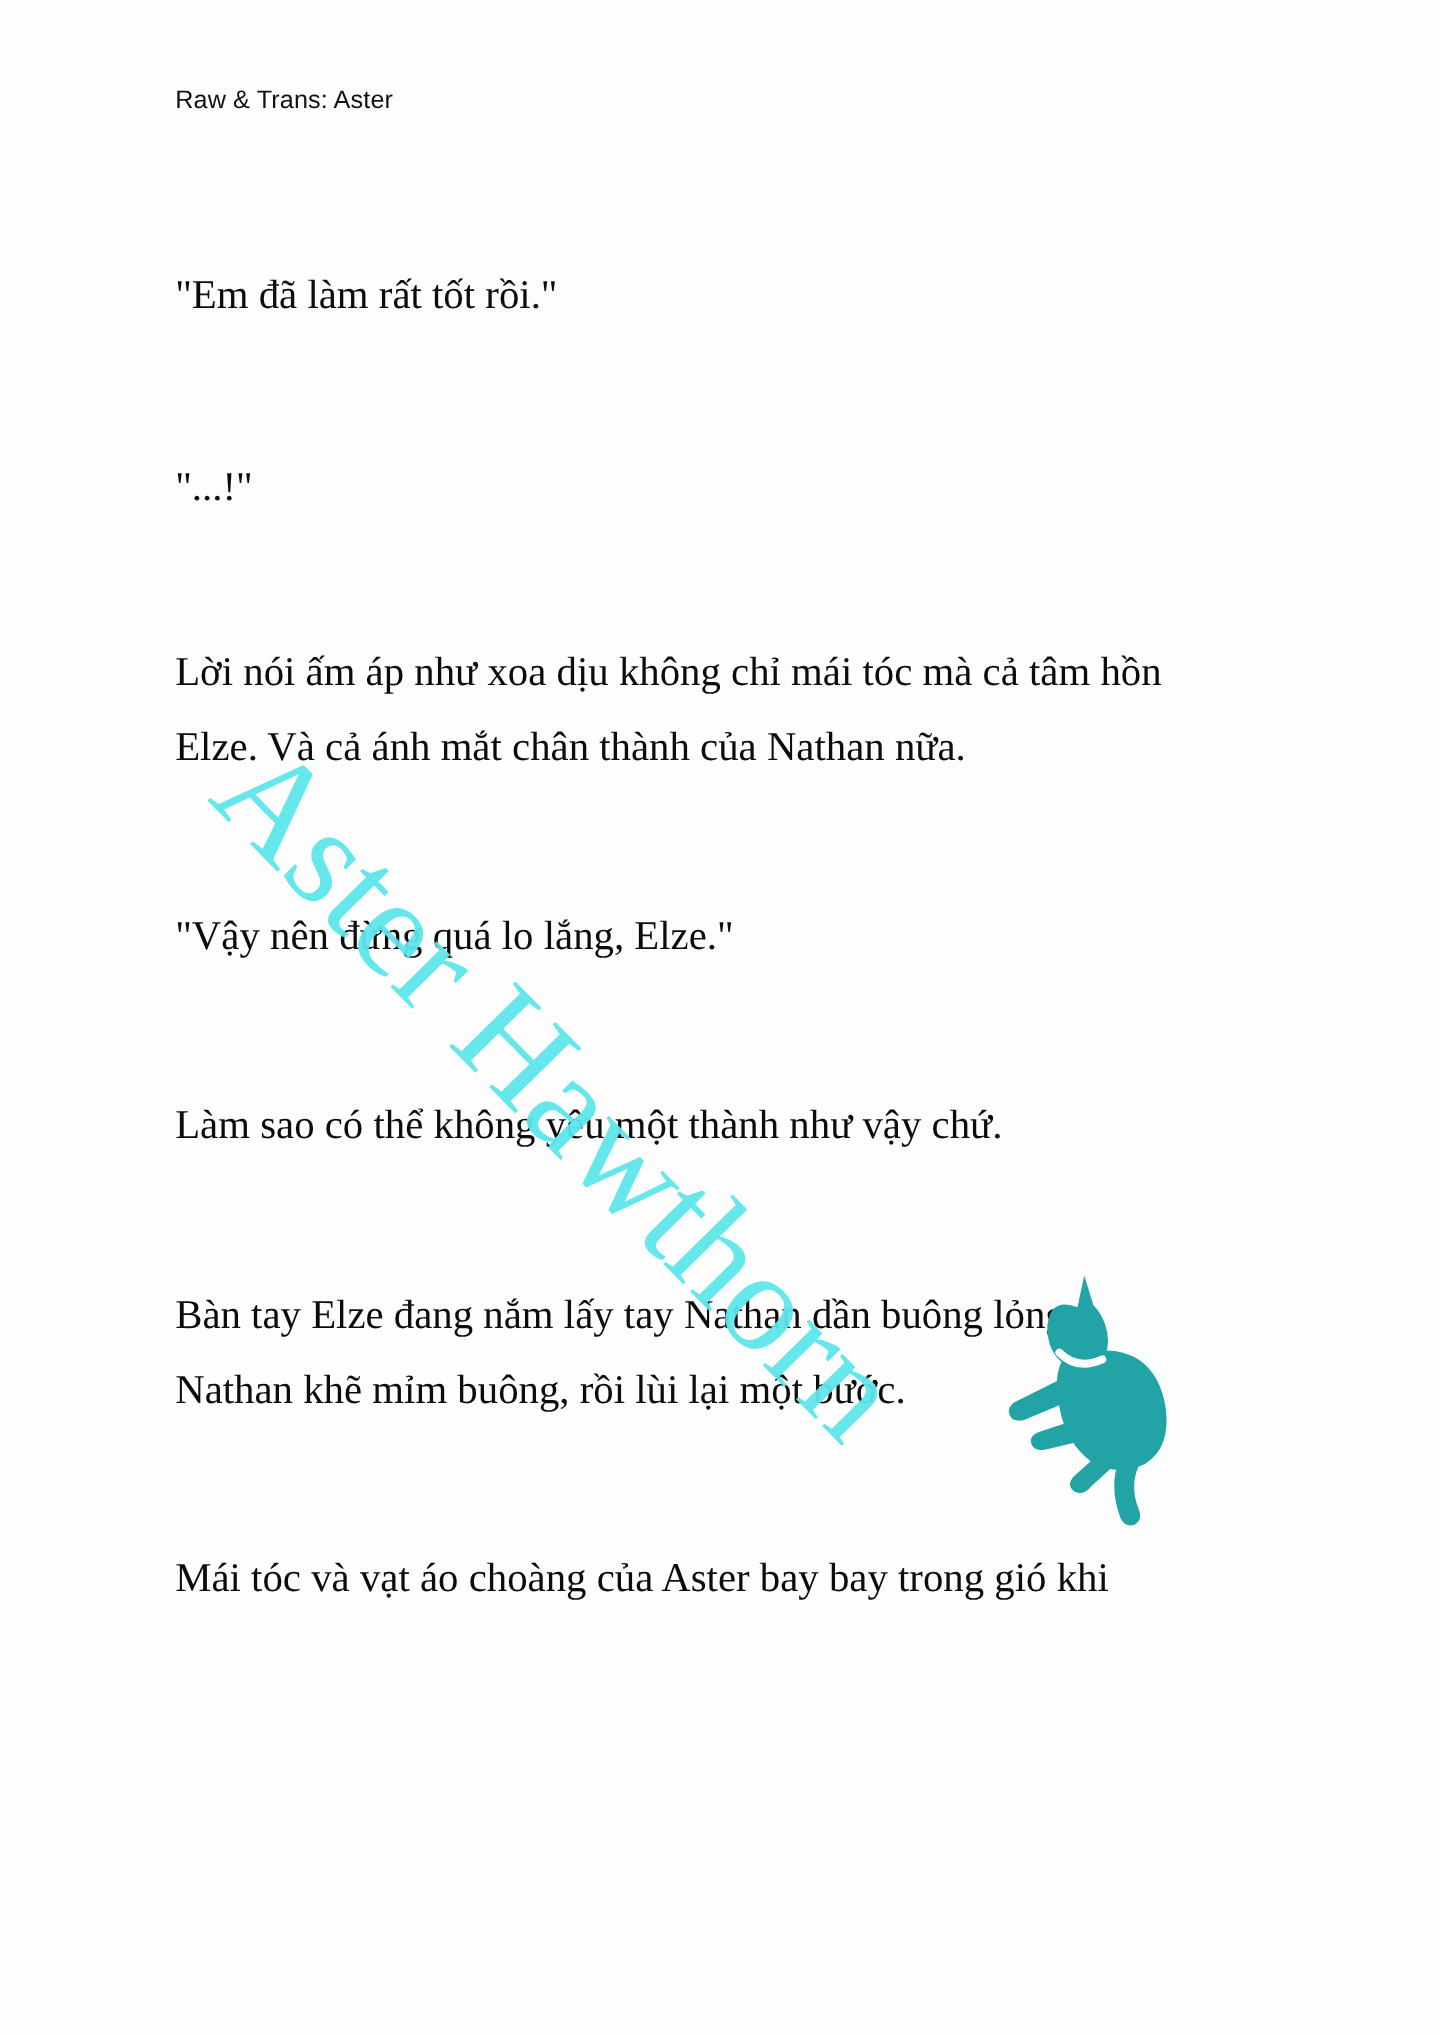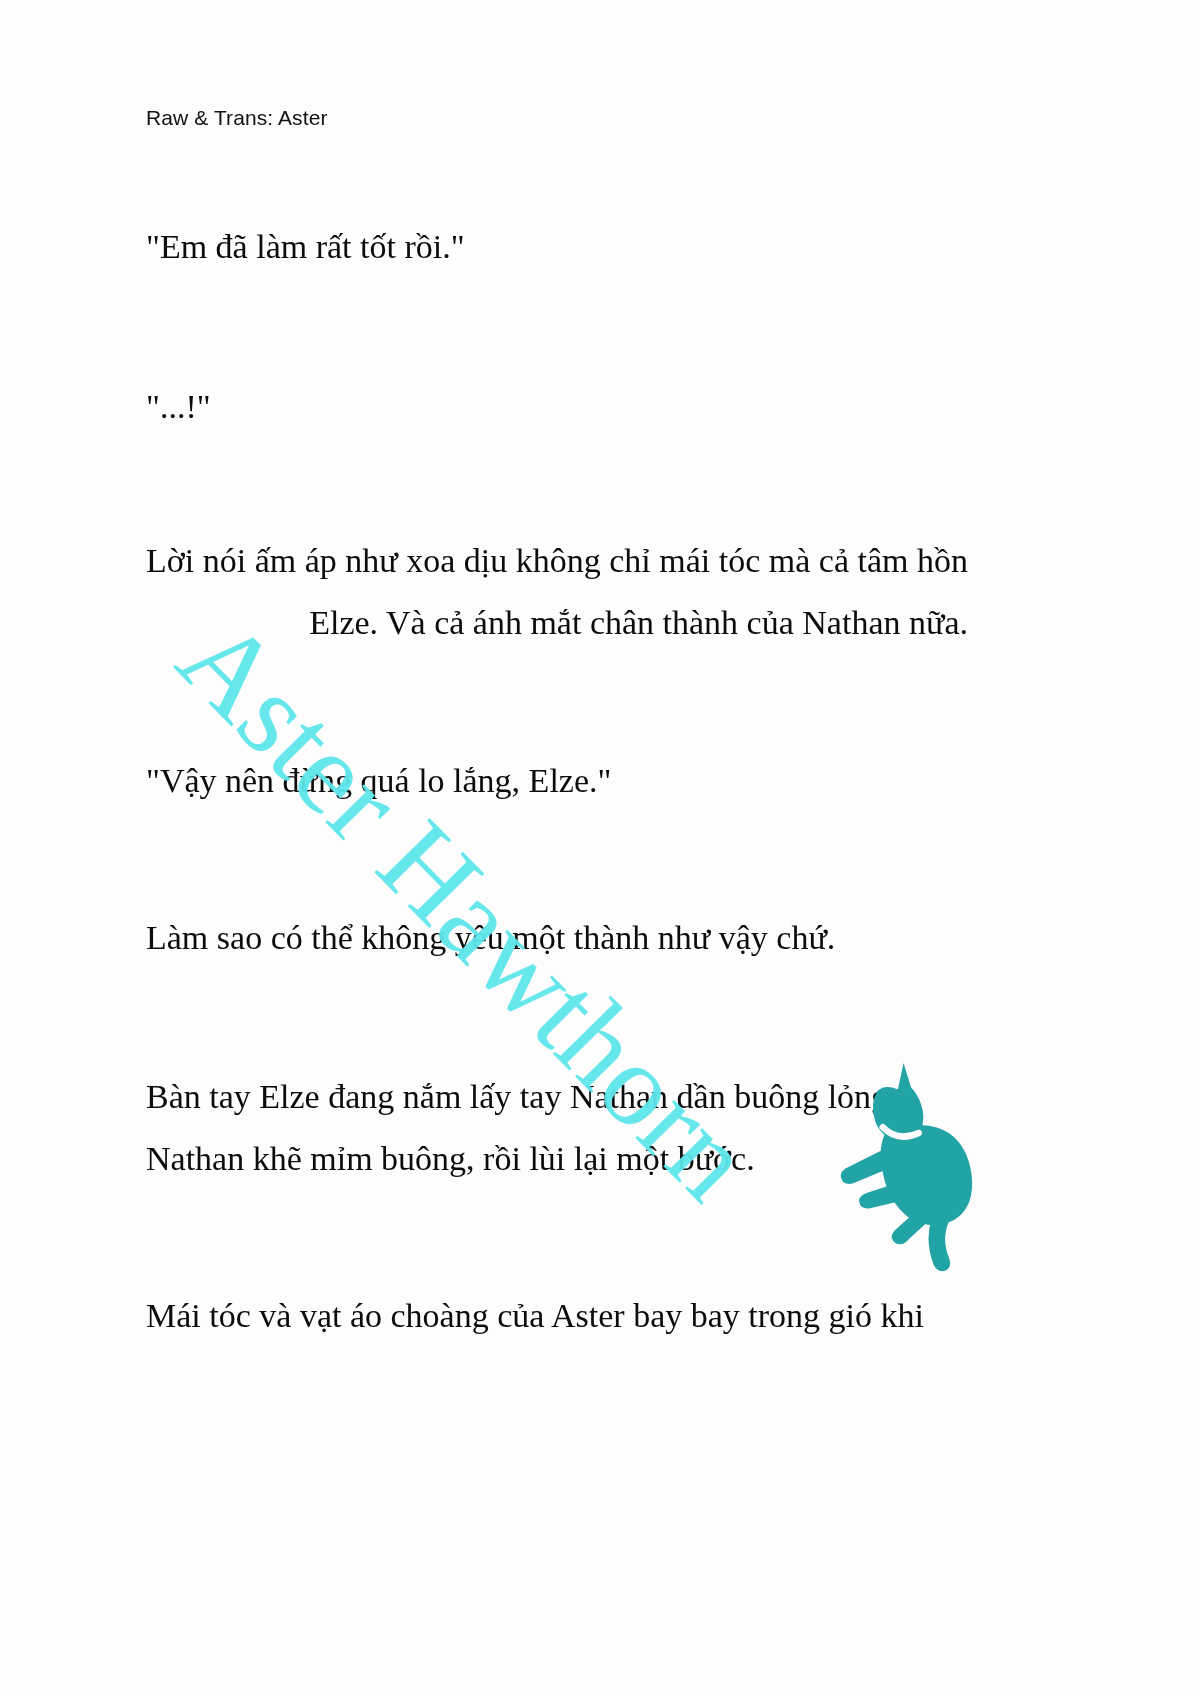--- a/index.html
+++ b/index.html
@@ -14,21 +14,20 @@
       overflow: hidden;
     }
     .credit {
       position: absolute;
       left: 146px;
       top: 72px;
       font-family: "Liberation Sans", sans-serif;
       font-size: 21px;
       color: #111;
       letter-spacing: 0.1px;
-      margin-top: 34px;
     }
     .para {
       position: absolute;
       left: 146px;
       font-family: "Liberation Serif", serif;
       font-size: 34px;
       line-height: 62px;
       color: #0c0c0c;
       white-space: nowrap;
       margin: 0;
@@ -66,21 +65,21 @@
 <div class="credit">Raw &amp; Trans: Aster</div>
 
 <p class="para" style="top:216px;">
   <span class="line">"Em đã làm rất tốt rồi."</span>
 </p>
 
 <p class="para" style="top:376px;">
   <span class="line">"...!"</span>
 </p>
 
-<p class="para" style="top:530px;text-align:right;">
+<p class="para" style="top:530px;">
   <span class="line">Lời nói ấm áp như xoa dịu không chỉ mái tóc mà cả tâm hồn</span>
   <span class="line">Elze. Và cả ánh mắt chân thành của Nathan nữa.</span>
 </p>
 
 <p class="para" style="top:750px;">
   <span class="line">"Vậy nên đừng quá lo lắng, Elze."</span>
 </p>
 
 <p class="para" style="top:907px;">
   <span class="line">Làm sao có thể không yêu một thành như vậy chứ.</span>

